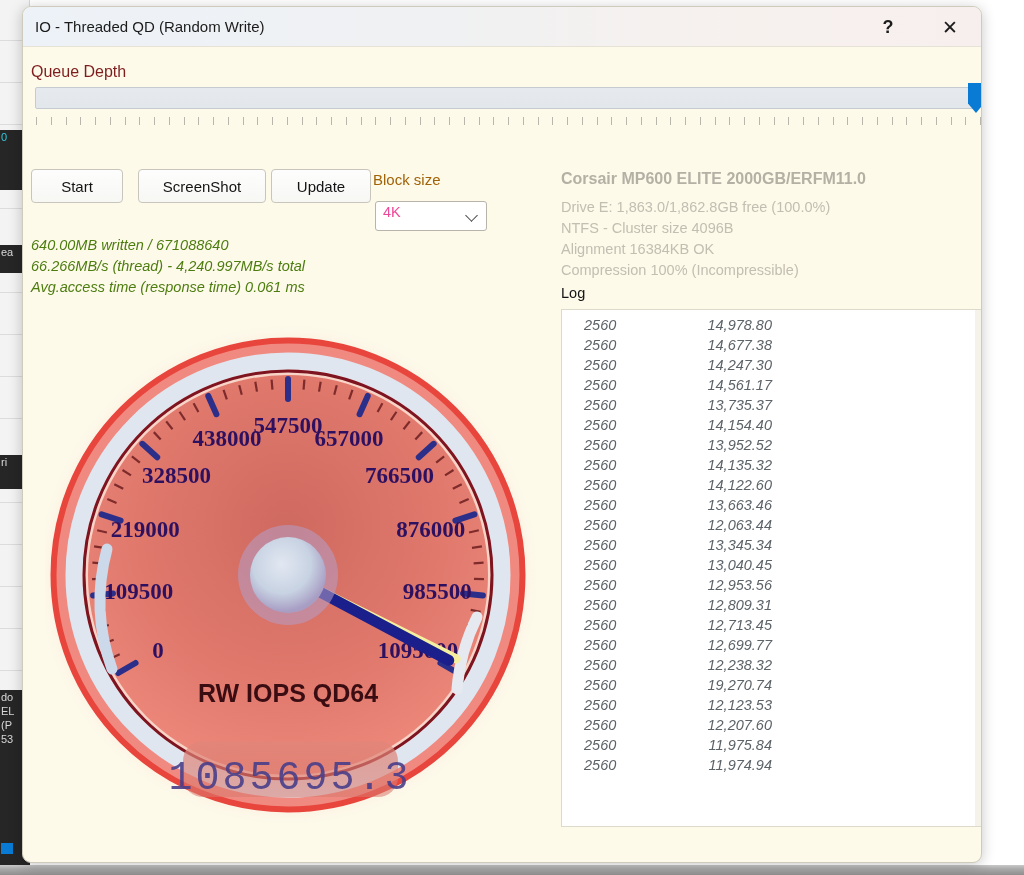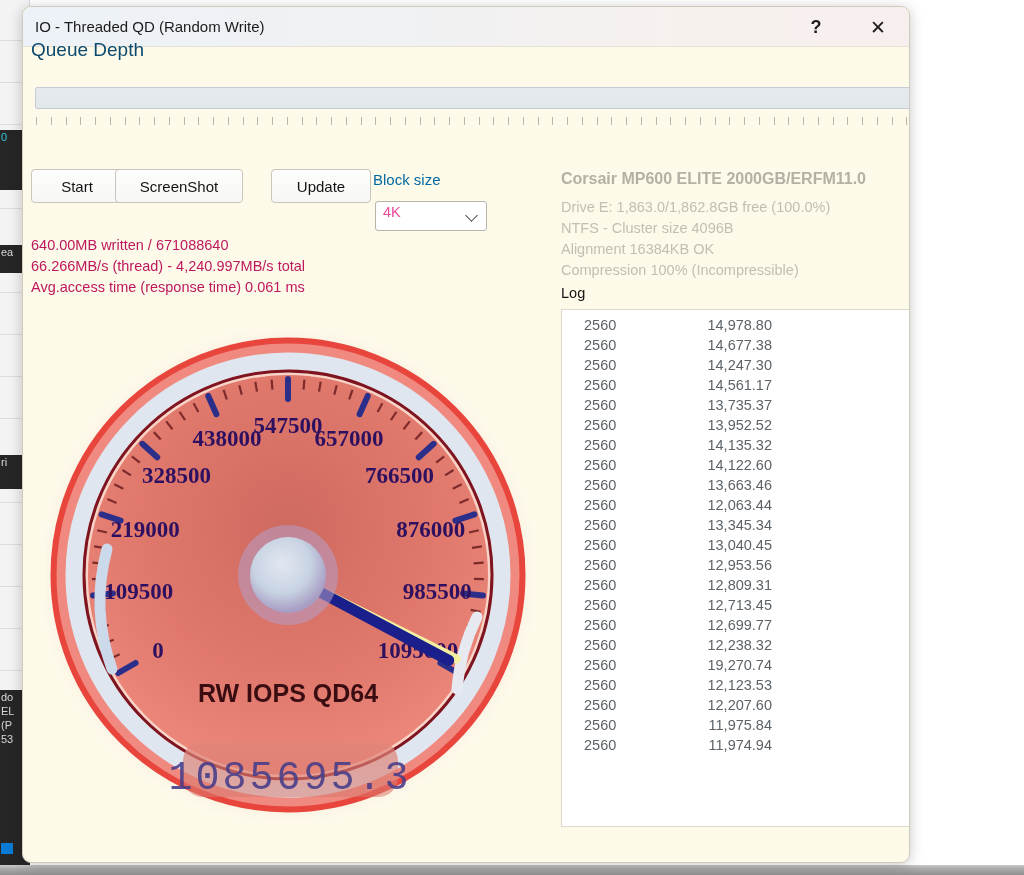--- a/index.html
+++ b/index.html
@@ -36,21 +36,21 @@
     background: #0a7bd4;
   }
   .bg-bottombar {
     position: absolute; left: 0; top: 865px; width: 1024px; height: 10px;
     background: linear-gradient(180deg,#c9c9c9 0%, #a9a9a9 40%, #8e8e8e 100%);
   }
 
   
   #dialog {
     position: absolute;
-    left: 22px; top: 6px; width: 888px; height: 857px;
+    left: 22px; top: 6px; width: 960px; height: 857px;
     background: #fdfaea;
     border: 1px solid #cfcbbc;
     border-radius: 9px;
     box-shadow: 0 2px 14px rgba(0,0,0,0.22);
     overflow: hidden;
   }
   #titlebar {
     position: relative;
     height: 40px;
     background: linear-gradient(90deg,#edf2f8 0%, #f0f1f2 45%, #f7f1ee 75%, #f6efee 100%);
@@ -66,22 +66,22 @@
     position: absolute; top: 0; width: 46px; height: 40px;
     display: flex; align-items: center; justify-content: center;
     font-size: 17px; color: #1b1b1b;
     cursor: default;
   }
   #btn-help  { right: 70px; font-size: 18px; font-weight: 600; }
   #btn-close { right: 8px;  font-size: 19px; }
 
   
   #qd-label {
-    position: absolute; left: 8px; top: 32px;
-    font-size: 19px; color: #0c4a6e;
+    position: absolute; left: 8px; top: 56px;
+    font-size: 16px; color: #7f1d1d;
   }
   #slider-wrap {
     position: absolute; left: 12px; top: 76px; width: 960px; height: 46px;
   }
   #slider-track {
     position: absolute; left: 0; top: 4px; width: 944px; height: 22px;
     background: linear-gradient(180deg,#e6eaee 0%, #e2e7ec 100%);
     border: 1px solid #c6cbd1;
     border-radius: 2px;
   }
@@ -101,26 +101,26 @@
   .btn {
     position: absolute; top: 162px; height: 34px;
     background: linear-gradient(180deg,#fdfdfd 0%,#f7f7f4 100%);
     border: 1px solid #c8c6bc;
     border-radius: 4px;
     font-size: 15px; color: #141414;
     display: flex; align-items: center; justify-content: center;
     cursor: default;
   }
   #btn-start       { left: 8px;   width: 92px; }
-  #btn-screenshot  { left: 92px; width: 128px; }
+  #btn-screenshot  { left: 115px; width: 128px; }
   #btn-update      { left: 248px; width: 100px; }
 
   #blocksize-label {
     position: absolute; left: 350px; top: 164px;
-    font-size: 15px; color: #0369a1;
+    font-size: 15px; color: #a16207;
   }
   #blocksize-select {
     position: absolute; left: 352px; top: 194px; width: 112px; height: 30px;
     background: #ffffff; border: 1px solid #b7b5ab; border-radius: 3px;
   }
   #blocksize-value {
     position: absolute; left: 7px; top: 2px; font-size: 14.5px; color: #ec4899;
   }
   #blocksize-chevron {
     position: absolute; right: 9px; top: 9px; width: 10px; height: 10px;
@@ -128,22 +128,23 @@
   #blocksize-chevron::before {
     content: ""; position: absolute; left: 0; top: 0;
     width: 8px; height: 8px;
     border-right: 1.6px solid #4a4a4a; border-bottom: 1.6px solid #4a4a4a;
     transform: rotate(45deg);
   }
 
   
   #stats {
     position: absolute; left: 8px; top: 228px;
-    font-size: 14.5px; line-height: 21px; color: #be185d;
+    font-size: 14.5px; line-height: 21px; color: #4d7c0f;
     white-space: pre;
+    font-style: italic;
   }
 
   
   #drive-model {
     position: absolute; left: 538px; top: 163px;
     font-size: 16px; font-weight: bold; color: #b4b0a4;
     white-space: nowrap;
   }
   #drive-info {
     position: absolute; left: 538px; top: 190px;
@@ -154,21 +155,21 @@
     position: absolute; left: 538px; top: 278px;
     font-size: 14.5px; font-weight: normal; color: #141414;
   }
   #log-box {
     position: absolute; left: 538px; top: 302px; width: 432px; height: 518px;
     background: #ffffff;
     border: 1px solid #ddd9cb;
     overflow: hidden;
   }
   #log-rows {
-    position: absolute; left: 0; top: 5px; width: 400px;
+    position: absolute; left: 0; top: 5px; width: 400px; font-style: italic;
   }
   .log-row {
     height: 20px; line-height: 20px;
     font-size: 14.5px; color: #5c6368;
     white-space: pre;
     padding-left: 22px;
   }
   .log-row .c1 { display: inline-block; width: 78px; }
   .log-row .c2 { display: inline-block; width: 110px; text-align: right; }
   #log-scroll-track {
@@ -350,20 +351,21 @@
 Compression 100% (Incompressible)</div>
 
   <div id="log-label">Log</div>
   <div id="log-box">
     <div id="log-rows">
         <div class="log-row"><span class="c1">2560</span><span class="c2">14,978.80</span></div>
         <div class="log-row"><span class="c1">2560</span><span class="c2">14,677.38</span></div>
         <div class="log-row"><span class="c1">2560</span><span class="c2">14,247.30</span></div>
         <div class="log-row"><span class="c1">2560</span><span class="c2">14,561.17</span></div>
         <div class="log-row"><span class="c1">2560</span><span class="c2">13,735.37</span></div>
+        <div class="log-row"><span class="c1">2560</span><span class="c2">14,154.40</span></div>
         <div class="log-row"><span class="c1">2560</span><span class="c2">13,952.52</span></div>
         <div class="log-row"><span class="c1">2560</span><span class="c2">14,135.32</span></div>
         <div class="log-row"><span class="c1">2560</span><span class="c2">14,122.60</span></div>
         <div class="log-row"><span class="c1">2560</span><span class="c2">13,663.46</span></div>
         <div class="log-row"><span class="c1">2560</span><span class="c2">12,063.44</span></div>
         <div class="log-row"><span class="c1">2560</span><span class="c2">13,345.34</span></div>
         <div class="log-row"><span class="c1">2560</span><span class="c2">13,040.45</span></div>
         <div class="log-row"><span class="c1">2560</span><span class="c2">12,953.56</span></div>
         <div class="log-row"><span class="c1">2560</span><span class="c2">12,809.31</span></div>
         <div class="log-row"><span class="c1">2560</span><span class="c2">12,713.45</span></div>

